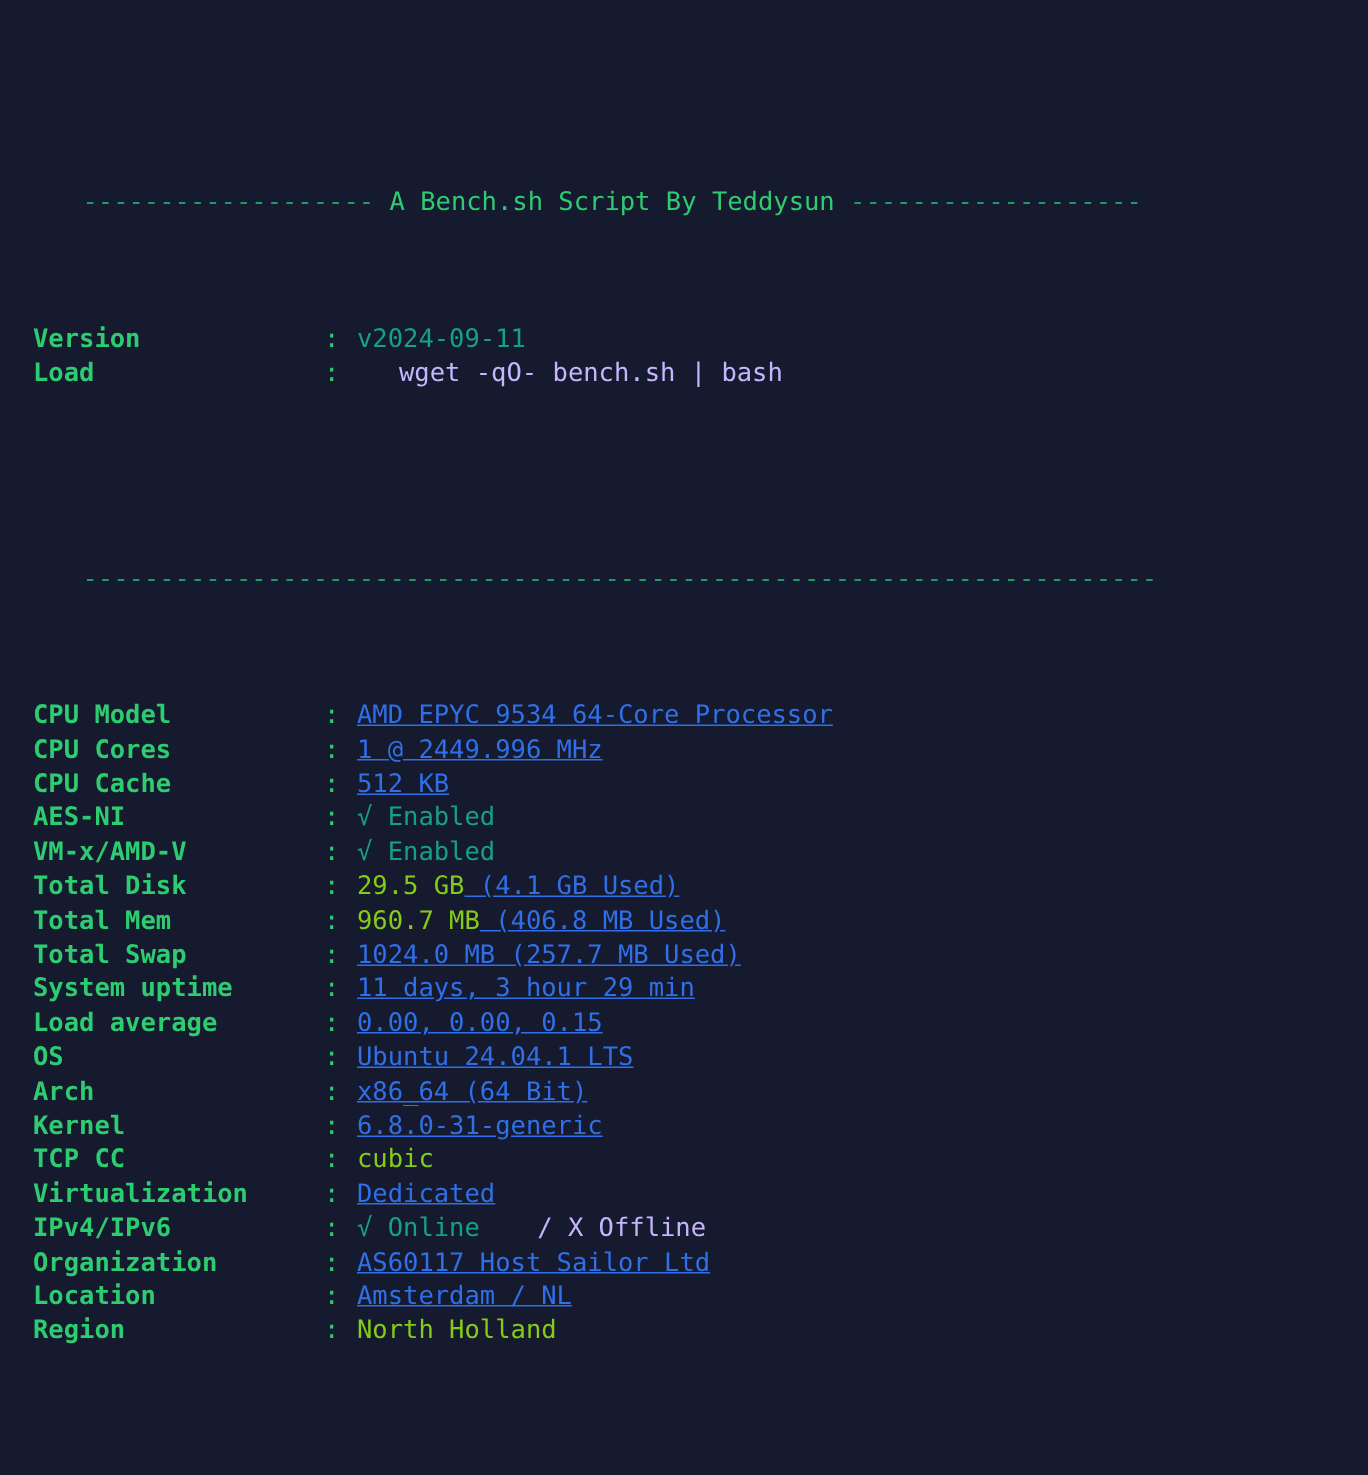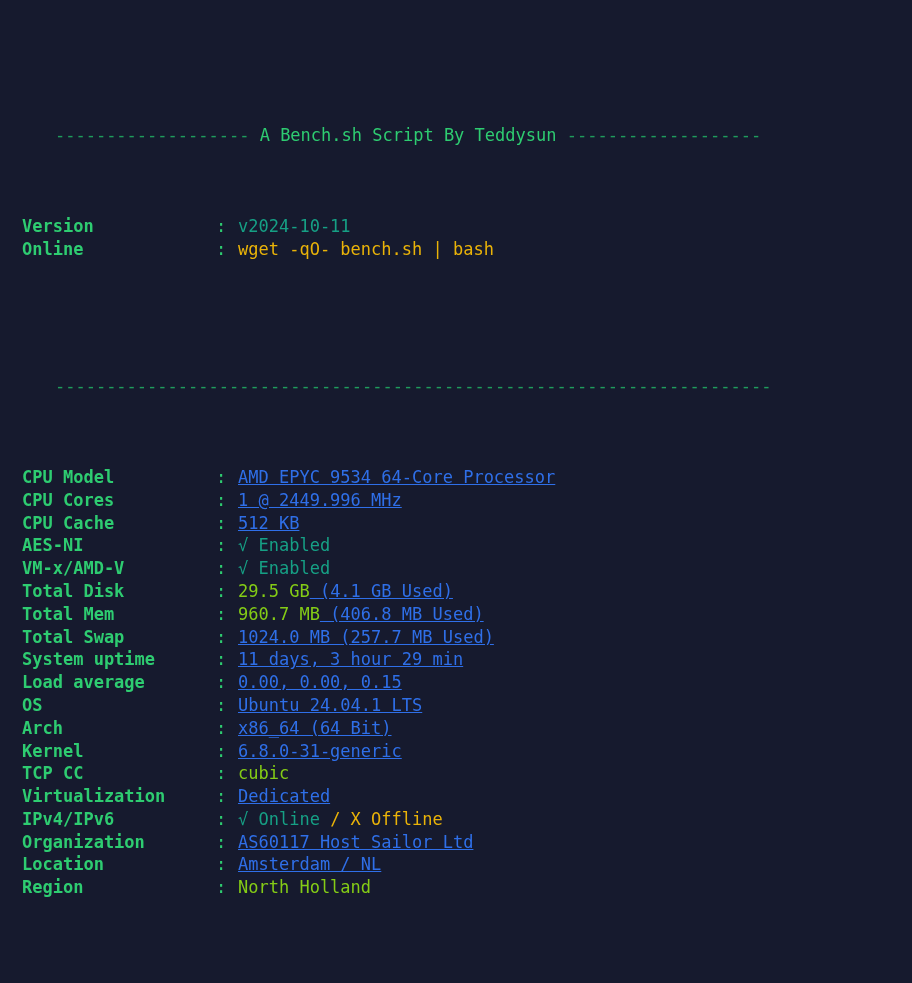--- a/index.html
+++ b/index.html
@@ -25,21 +25,21 @@
     padding: 10px 0 0 0;
     background: #161a2e;
     white-space: pre;
     letter-spacing: 0px;
   }
 
   
   .c-green   { color: #2ecc71; }   
   .c-dgreen  { color: #16a085; }   
   .c-blue    { color: #2f6fe8; text-decoration: underline; }   
-  .c-red     { color: #eab308; }   
+  .c-red     { color: #c4b5fd; margin-left: 28px; }   
   .c-orange  { color: #84cc16; }   
   .c-sep     { color: #1f9c5c; }
 
   
   .kv { display: block; height: 22.8px; padding-left: 22px; }
   .kv .k { display: inline-block; width: 194px; vertical-align: top; font-weight: bold; }
   .kv .sep { display: inline-block; width: 22px; vertical-align: top; }
   .kv .v { display: inline-block; vertical-align: top; }
 
   .sepline { display: block; height: 22.8px; padding-left: 14px; }
@@ -49,21 +49,21 @@
 <body>
 
 <div id="terminal">
 
   
   <div class="titleline">
     <span class="c-sep">------------------- </span><span class="c-green">A Bench.sh Script By Teddysun</span><span class="c-sep"> -------------------</span>
   </div>
 
   
-  <div id="header-rows"><div class="kv"><span class="k c-green">Version</span><span class="sep c-green">:</span><span class="v c-dgreen">v2024-10-11</span></div><div class="kv"><span class="k c-green">Online</span><span class="sep c-green">:</span><span class="v c-red">wget -qO- bench.sh | bash</span></div></div>
+  <div id="header-rows"><div class="kv"><span class="k c-green">Version</span><span class="sep c-green">:</span><span class="v c-dgreen">v2024-09-11</span></div><div class="kv"><span class="k c-green">Load</span><span class="sep c-green">:</span><span class="v c-red">wget -qO- bench.sh | bash</span></div></div>
 
   
   <div class="sepline">
     <span class="c-sep">----------------------------------------------------------------------</span>
   </div>
 
   
   <div id="system-rows"><div class="kv"><span class="k c-green">CPU Model</span><span class="sep c-green">:</span><span class="v c-blue">AMD EPYC 9534 64-Core Processor</span></div><div class="kv"><span class="k c-green">CPU Cores</span><span class="sep c-green">:</span><span class="v c-blue">1 @ 2449.996 MHz</span></div><div class="kv"><span class="k c-green">CPU Cache</span><span class="sep c-green">:</span><span class="v c-blue">512 KB</span></div><div class="kv"><span class="k c-green">AES-NI</span><span class="sep c-green">:</span><span class="v c-dgreen">√ Enabled</span></div><div class="kv"><span class="k c-green">VM-x/AMD-V</span><span class="sep c-green">:</span><span class="v c-dgreen">√ Enabled</span></div><div class="kv"><span class="k c-green">Total Disk</span><span class="sep c-green">:</span><span class="v c-orange">29.5 GB</span><span class="c-blue"> (4.1 GB Used)</span></div><div class="kv"><span class="k c-green">Total Mem</span><span class="sep c-green">:</span><span class="v c-orange">960.7 MB</span><span class="c-blue"> (406.8 MB Used)</span></div><div class="kv"><span class="k c-green">Total Swap</span><span class="sep c-green">:</span><span class="v c-blue">1024.0 MB (257.7 MB Used)</span></div><div class="kv"><span class="k c-green">System uptime</span><span class="sep c-green">:</span><span class="v c-blue">11 days, 3 hour 29 min</span></div><div class="kv"><span class="k c-green">Load average</span><span class="sep c-green">:</span><span class="v c-blue">0.00, 0.00, 0.15</span></div><div class="kv"><span class="k c-green">OS</span><span class="sep c-green">:</span><span class="v c-blue">Ubuntu 24.04.1 LTS</span></div><div class="kv"><span class="k c-green">Arch</span><span class="sep c-green">:</span><span class="v c-blue">x86_64 (64 Bit)</span></div><div class="kv"><span class="k c-green">Kernel</span><span class="sep c-green">:</span><span class="v c-blue">6.8.0-31-generic</span></div><div class="kv"><span class="k c-green">TCP CC</span><span class="sep c-green">:</span><span class="v c-orange">cubic</span></div><div class="kv"><span class="k c-green">Virtualization</span><span class="sep c-green">:</span><span class="v c-blue">Dedicated</span></div><div class="kv"><span class="k c-green">IPv4/IPv6</span><span class="sep c-green">:</span><span class="v c-dgreen">√ Online</span><span class="c-red"> / X Offline</span></div><div class="kv"><span class="k c-green">Organization</span><span class="sep c-green">:</span><span class="v c-blue">AS60117 Host Sailor Ltd</span></div><div class="kv"><span class="k c-green">Location</span><span class="sep c-green">:</span><span class="v c-blue">Amsterdam / NL</span></div><div class="kv"><span class="k c-green">Region</span><span class="sep c-green">:</span><span class="v c-orange">North Holland</span></div></div>
 
   

